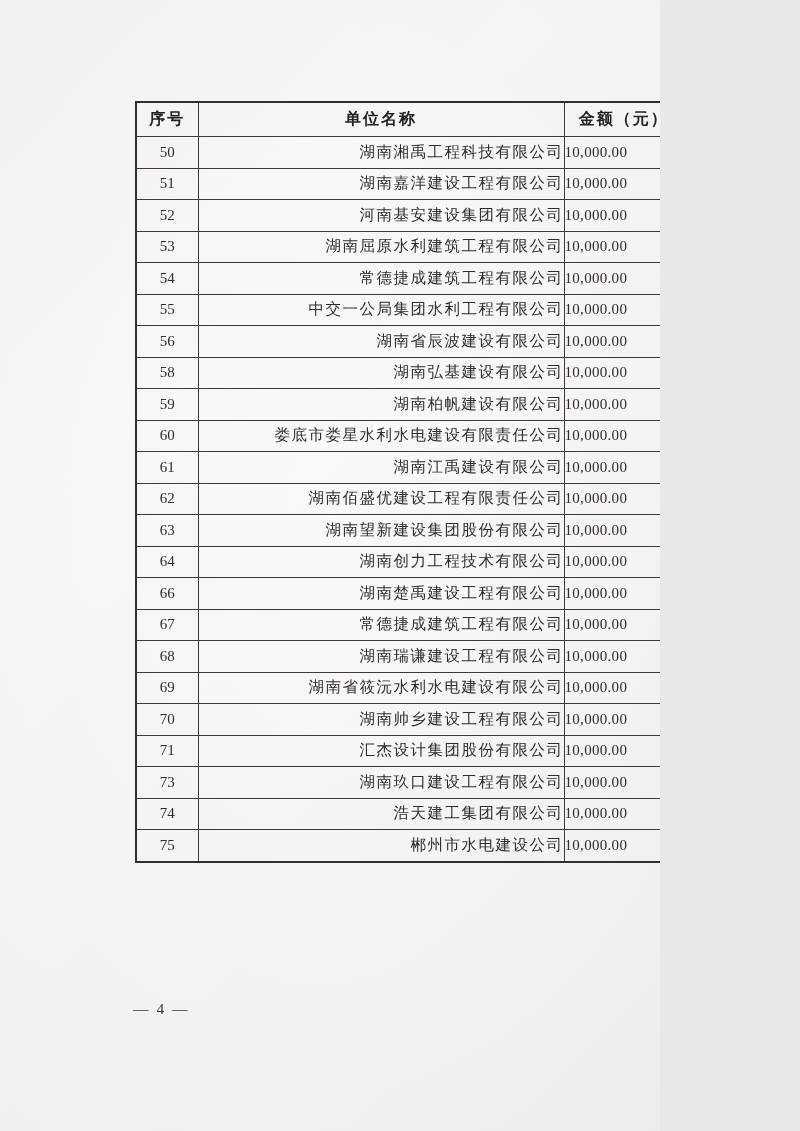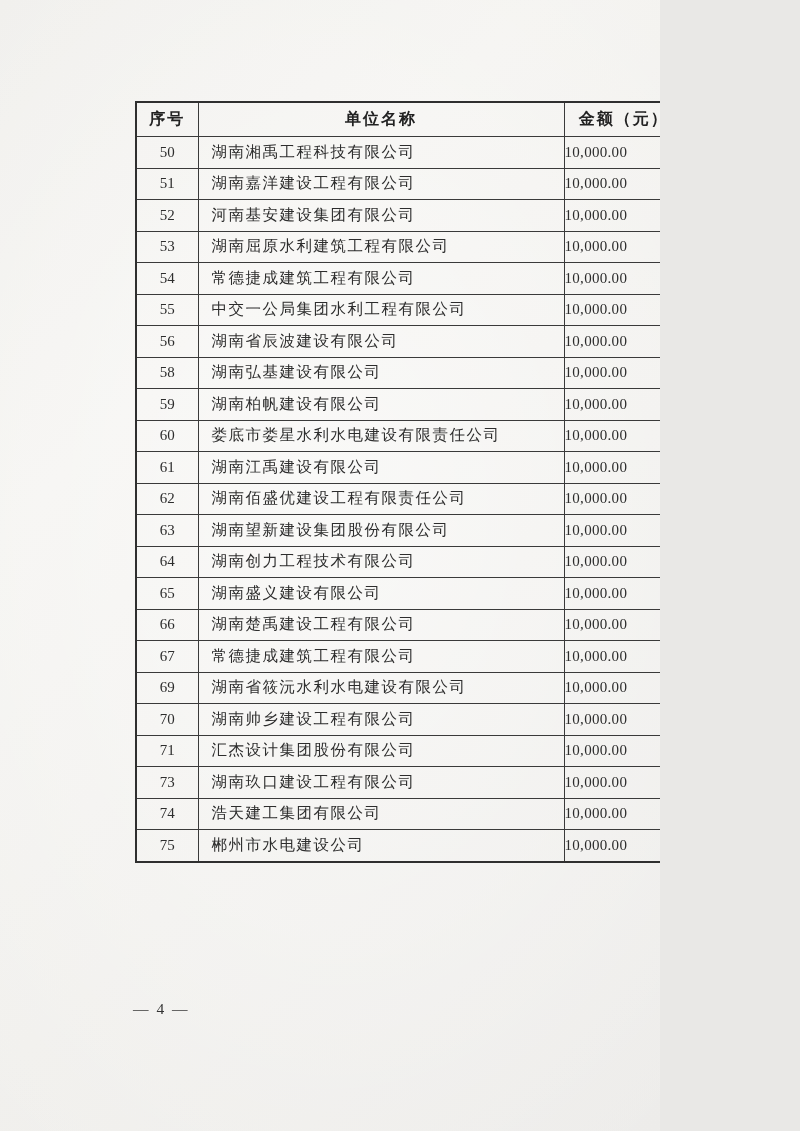--- a/index.html
+++ b/index.html
@@ -49,21 +49,21 @@
   .payment-table tbody td {
     height: 30.5px;
     font-size: 15.5px;
     color: #2d2d2d;
   }
   .td-no {
     text-align: center;
     font-size: 15px !important;
   }
   .td-name {
-    text-align: left;
+    text-align: right;
     padding-left: 13px !important;
     letter-spacing: 1.5px;
   }
   .td-amount {
     text-align: left;
     font-size: 15px !important;
     letter-spacing: 0.3px;
   }
   .page-footer {
     position: absolute;
@@ -157,35 +157,35 @@
     <td class="td-no">63</td>
     <td class="td-name">湖南望新建设集团股份有限公司</td>
     <td class="td-amount">10,000.00</td>
   </tr>
         <tr>
     <td class="td-no">64</td>
     <td class="td-name">湖南创力工程技术有限公司</td>
     <td class="td-amount">10,000.00</td>
   </tr>
         <tr>
-    <td class="td-no">65</td>
-    <td class="td-name">湖南盛义建设有限公司</td>
-    <td class="td-amount">10,000.00</td>
-  </tr>
-        <tr>
     <td class="td-no">66</td>
     <td class="td-name">湖南楚禹建设工程有限公司</td>
     <td class="td-amount">10,000.00</td>
   </tr>
         <tr>
     <td class="td-no">67</td>
     <td class="td-name">常德捷成建筑工程有限公司</td>
     <td class="td-amount">10,000.00</td>
   </tr>
         <tr>
+    <td class="td-no">68</td>
+    <td class="td-name">湖南瑞谦建设工程有限公司</td>
+    <td class="td-amount">10,000.00</td>
+  </tr>
+        <tr>
     <td class="td-no">69</td>
     <td class="td-name">湖南省筱沅水利水电建设有限公司</td>
     <td class="td-amount">10,000.00</td>
   </tr>
         <tr>
     <td class="td-no">70</td>
     <td class="td-name">湖南帅乡建设工程有限公司</td>
     <td class="td-amount">10,000.00</td>
   </tr>
         <tr>

